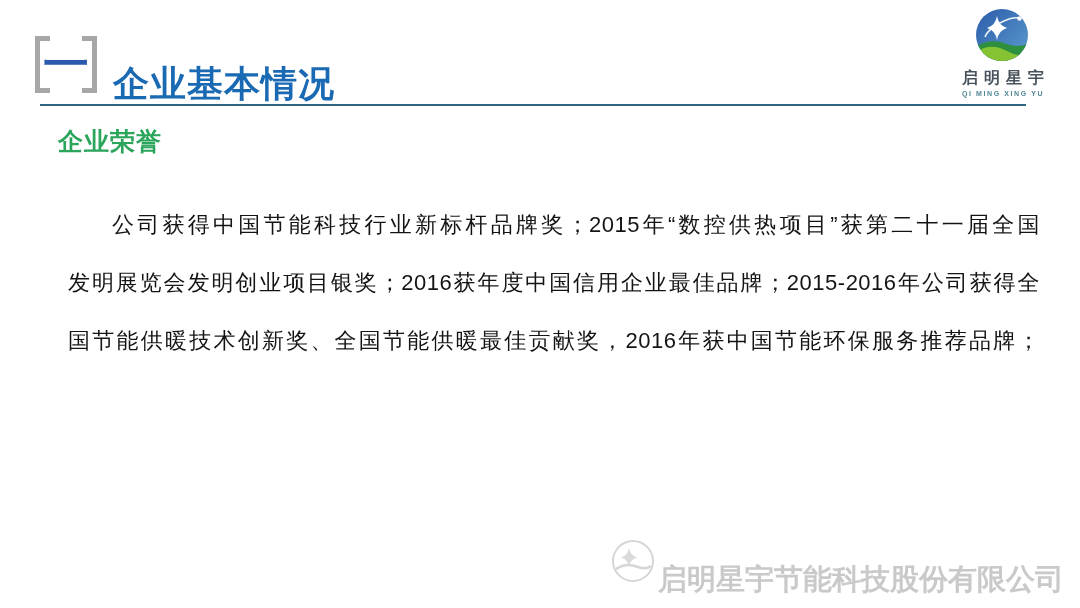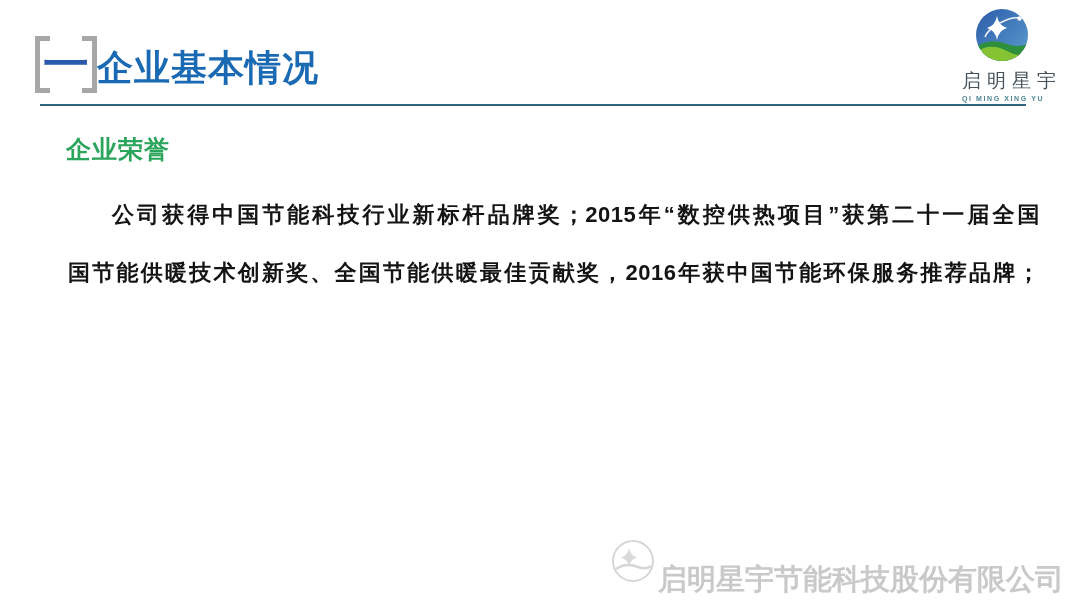--- a/index.html
+++ b/index.html
@@ -14,47 +14,47 @@
   .bk { position:absolute; top:0; bottom:0; width:15px; box-sizing:border-box; border:5px solid #a7a7a7; }
   .bk-left  { left:0;  border-right:none; }
   .bk-right { right:0; border-left:none; }
   .bk-marker {
     position:absolute; left:0; right:0; top:-2px; bottom:0;
     display:flex; align-items:center; justify-content:center;
     font-size:46px; font-weight:bold; color:#2a5aab; line-height:1;
   }
 
   .page-title {
-    position:absolute; left:97px; top:44px; margin:0;
+    position:absolute; left:97px; top:44px; margin:16px;
     font-size:36px; font-weight:bold; color:#1969b3; letter-spacing:1px;
     white-space:nowrap;
   }
 
   
   .logo { position:absolute; left:956px; top:8px; width:92px; text-align:center; }
   .logo-cn {
-    font-size:19px; font-weight:normal; color:#47525c;
+    font-size:16px; font-weight:bold; color:#47525c;
     letter-spacing:6px; margin-top:2px; padding-left:6px; white-space:nowrap;
   }
   .logo-en {
     font-size:7px; font-weight:bold; color:#4f8796;
     letter-spacing:1.6px; margin-top:1px; padding-left:2px; white-space:nowrap;
   }
 
   .divider { position:absolute; left:40px; top:104px; width:986px; height:2px; background:#2e647e; }
 
   .subtitle {
-    position:absolute; left:48px; top:115px; margin:18px;
+    position:absolute; left:48px; top:115px; margin:10px;
     font-size:25px; font-weight:bold; color:#2aa55b; letter-spacing:1px;
   }
 
   
   .body-text {
-    position:absolute; left:68px; top:186px; width:972px;
-    font-size:22px; font-weight:bold; color:#141414; letter-spacing:0.5px;
+    position:absolute; left:68px; top:196px; width:972px;
+    font-size:22px; font-weight:normal; color:#141414; letter-spacing:0.5px;
   }
   .body-line { height:58px; line-height:58px; text-align:justify; text-align-last:justify; overflow:hidden; }
   .body-line.first { text-indent:44px; }
   .body-line.last  { text-align-last:left; }
 
   
   .watermark {
     position:absolute; left:610px; top:534px; height:58px; z-index:5;
     display:flex; align-items:center; gap:2px; pointer-events:none;
   }
@@ -102,20 +102,21 @@
     <div class="logo-cn">启明星宇</div>
     <div class="logo-en">QI MING XING YU</div>
   </div>
 
   <div class="divider"></div>
 
   <h2 class="subtitle">企业荣誉</h2>
 
   <div class="body-text">
     <div class="body-line first">公司获得中国节能科技行业新标杆品牌奖；2015年“数控供热项目”获第二十一届全国</div>
+    <div class="body-line">发明展览会发明创业项目银奖；2016获年度中国信用企业最佳品牌；2015-2016年公司获得全</div>
     <div class="body-line">国节能供暖技术创新奖、全国节能供暖最佳贡献奖，2016年获中国节能环保服务推荐品牌；</div>
   </div>
 
   <div class="watermark">
     <span>
       <svg width="46" height="46" viewBox="0 0 46 46" aria-hidden="true">
         <circle cx="23" cy="23" r="20" fill="rgba(255,255,255,0.65)" stroke="#d6d6d6" stroke-width="2"></circle>
         <path d="M19 10 Q20.2 17.5 27 19.5 Q20.2 21.5 19 29 Q17.8 21.5 11 19.5 Q17.8 17.5 19 10 Z" fill="#dadada"></path>
         <path d="M6 31 Q16 24 28 29 Q36 32 41 28" stroke="#d6d6d6" stroke-width="2.5" fill="none"></path>
       </svg>

